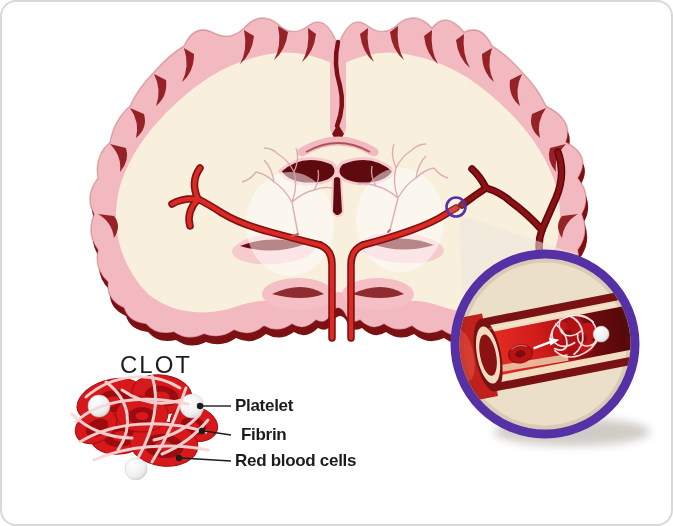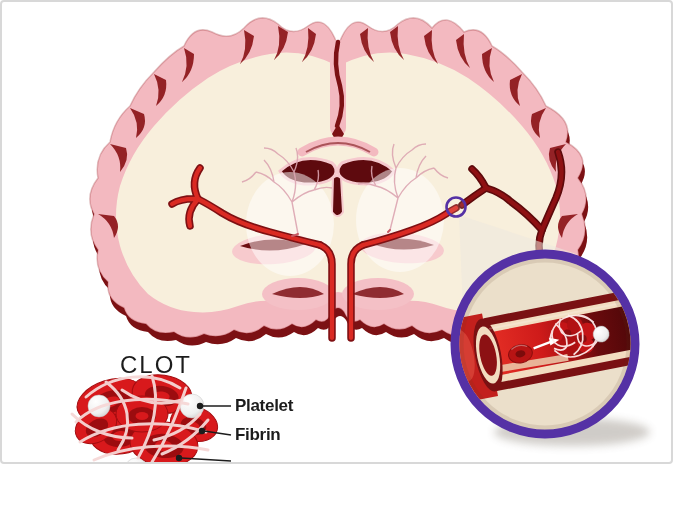--- a/index.html
+++ b/index.html
@@ -1,31 +1,31 @@
 <!DOCTYPE html>
 <html><head>
 <meta charset="utf-8">
 <style>
   html,body{margin:0;padding:0;background:#fff;}
   .card{
     position:relative;
-    width:673px;height:464px;
+    width:673px;height:526px;
     box-sizing:border-box;
     background:#ffffff;
     border:2px solid #d8d8d8;
-    border-radius:4px;
+    border-radius:16px;
     overflow:hidden;
     font-family:"Liberation Sans", sans-serif;
   }
   .art{position:absolute;left:0;top:0;}
   .txt{position:absolute;color:#1c1c1c;white-space:nowrap;line-height:1;}
   .clot-title{left:118px;top:351px;font-size:24px;letter-spacing:2px;font-weight:400;}
   .lbl{font-size:17px;letter-spacing:-0.3px;font-weight:700;}
   .lbl-platelet{left:233px;top:395px;}
-  .lbl-fibrin{left:233px;top:424px;}
+  .lbl-fibrin{left:239px;top:424px;}
   .lbl-rbc{left:233px;top:450px;}
 </style>
 </head>
 <body>
 
 <div class="card">
 
   <svg class="art" width="673" height="526" viewBox="0 0 673 526">
     <defs>
       <linearGradient id="lumenGrad" gradientUnits="userSpaceOnUse" x1="-58" y1="0" x2="97" y2="0">
@@ -301,13 +301,14 @@
       <line x1="202" y1="429" x2="229" y2="433"></line>
         <circle cx="200" cy="429" r="3.2" fill="#1c1c1c" stroke="none"></circle>
       <line x1="179" y1="456" x2="229" y2="459"></line>
         <circle cx="177" cy="456" r="3.2" fill="#1c1c1c" stroke="none"></circle>
     </g>
   </svg>
 
   <div class="txt clot-title">CLOT</div>
   <div class="txt lbl lbl-platelet">Platelet</div>
   <div class="txt lbl lbl-fibrin">Fibrin</div>
+  <div class="txt lbl lbl-rbc">Red blood cells</div>
 </div>
 
 </body></html>

